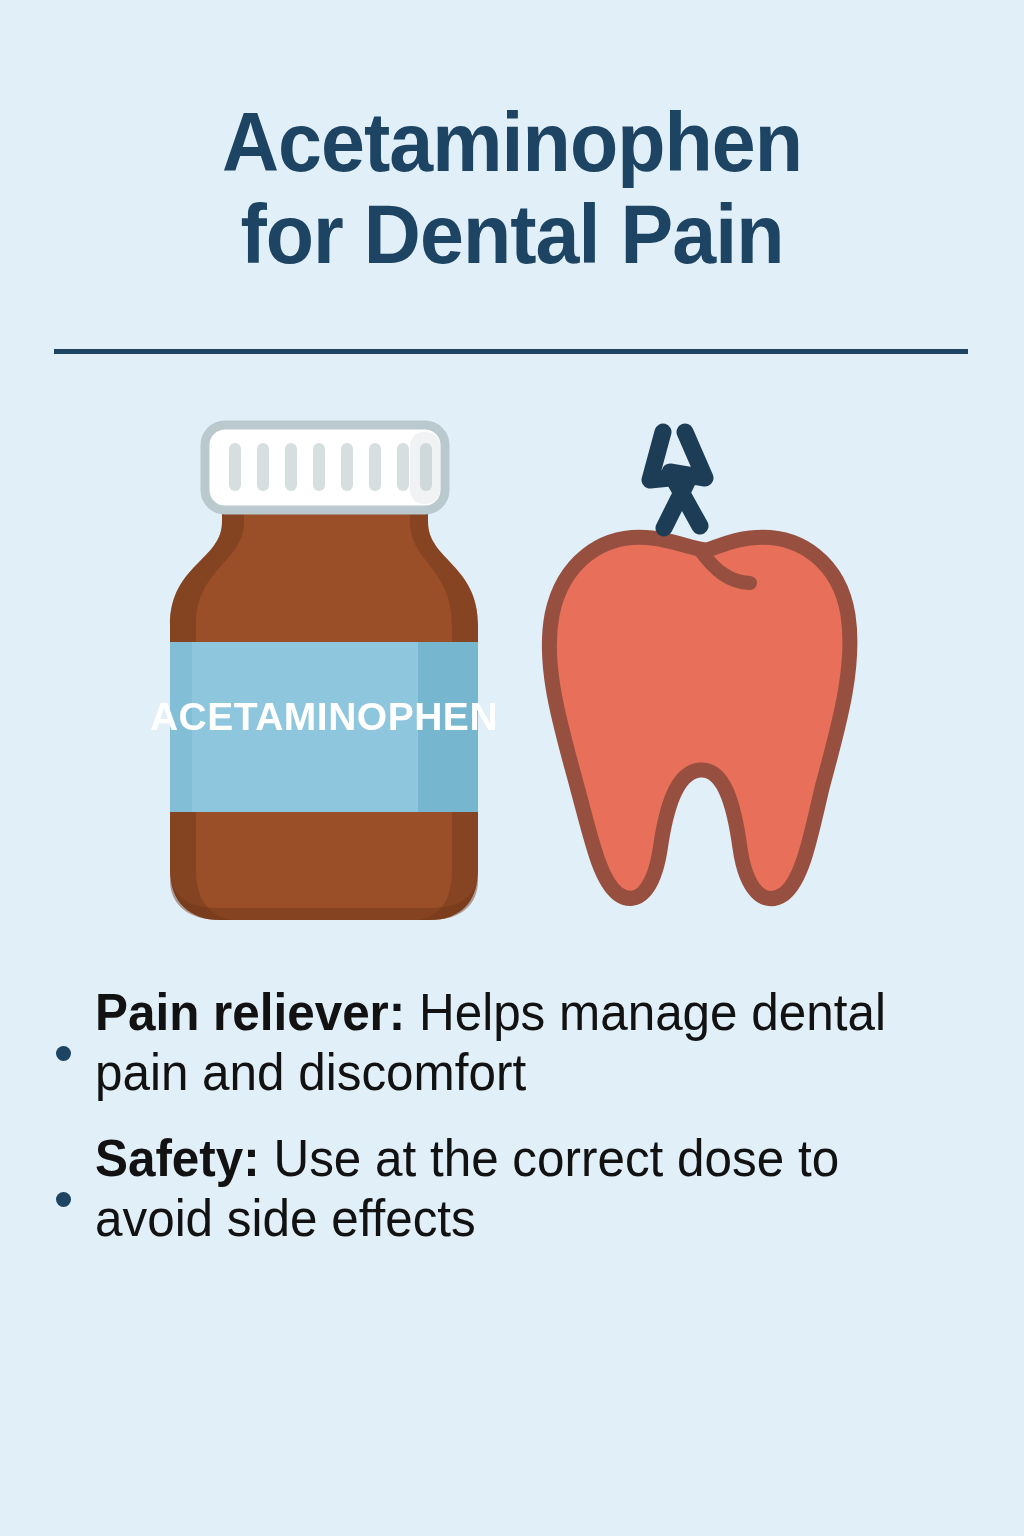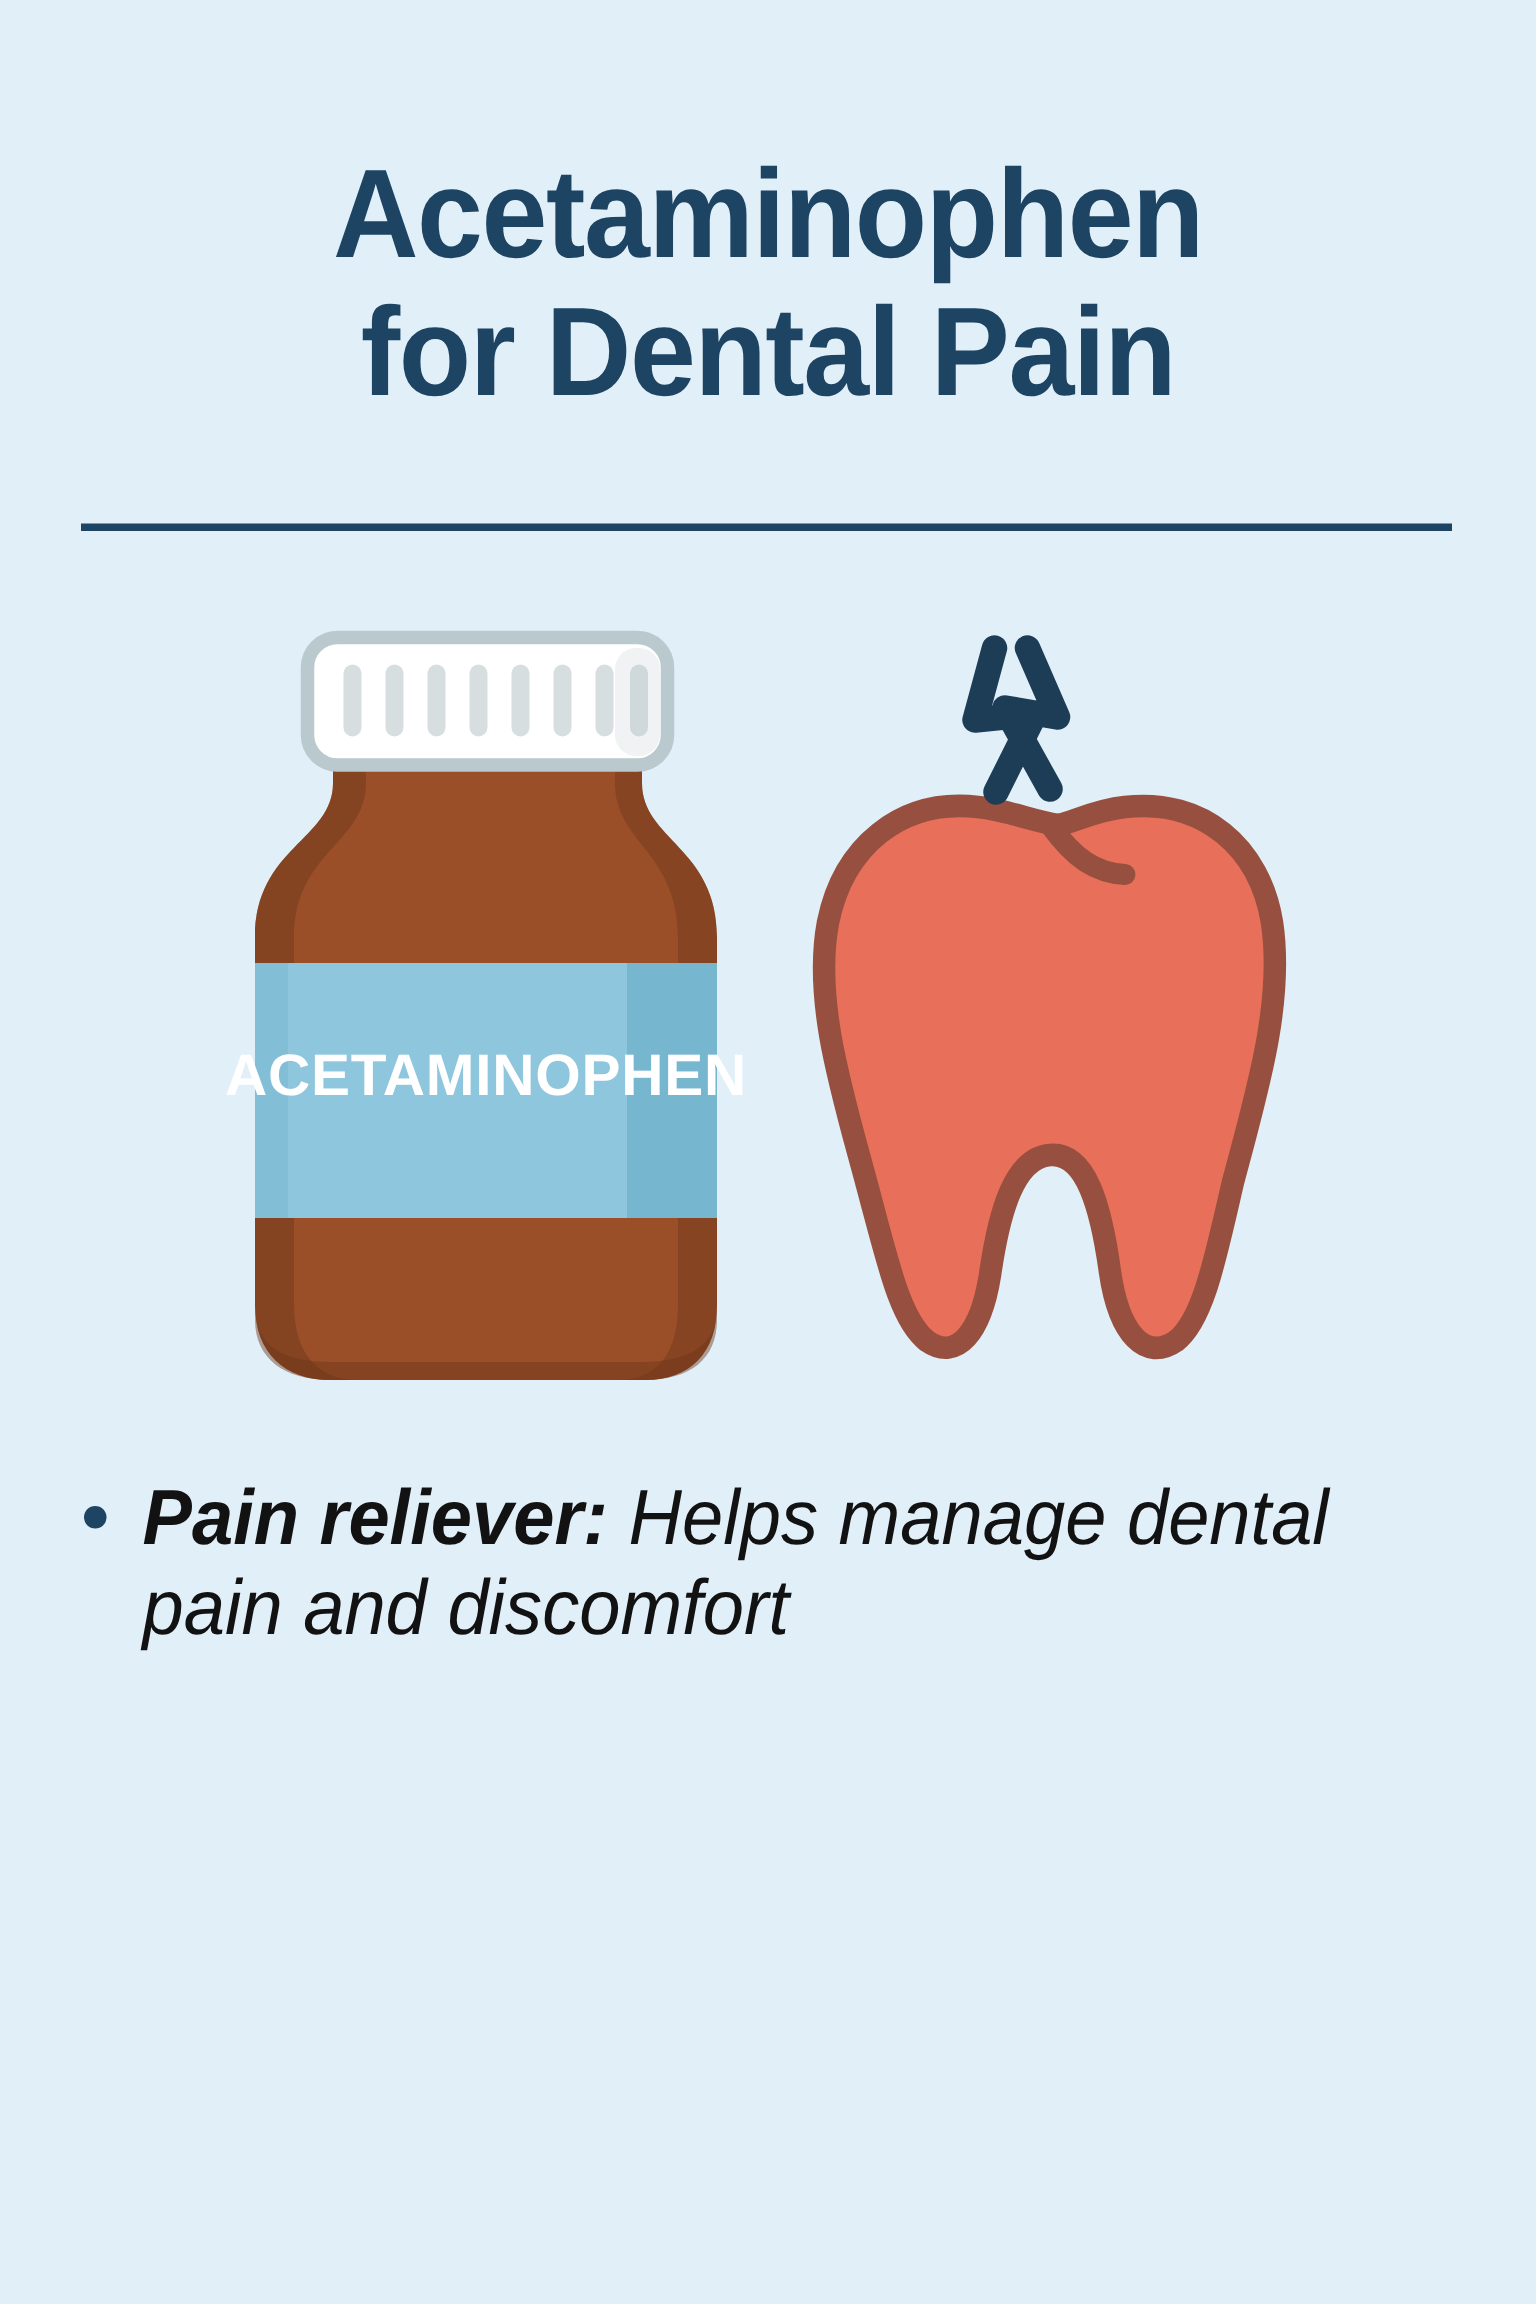--- a/index.html
+++ b/index.html
@@ -63,23 +63,22 @@
 
   
   .bullets {
     position: absolute;
     left: 56px;
     top: 982px;
     width: 920px;
   }
   .bullet-row {
     display: flex;
-    align-items: flex-start;
+    align-items: center;
     margin-bottom: 26px;
-    font-style: italic;
   }
   .bullet-dot {
     width: 15px;
     height: 15px;
     border-radius: 50%;
     background: #1d4463;
     flex: 0 0 auto;
     margin-top: 22px;
     margin-right: 24px;
   }
@@ -211,16 +210,22 @@
   <div class="bullets">
 
     <div class="bullet-row">
       <span class="bullet-dot"></span>
       <div class="bullet-text">
         <span class="lead">Pain reliever:</span><span> Helps manage dental pain and discomfort</span>
       </div>
     </div>
 
 
+    <div class="bullet-row">
+      <span class="bullet-dot"></span>
+      <div class="bullet-text">
+        <span class="lead">Safety:</span><span> Use at the correct dose to avoid side effects</span>
+      </div>
+    </div>
 
   </div>
 
 </div>
 
 </body></html>

